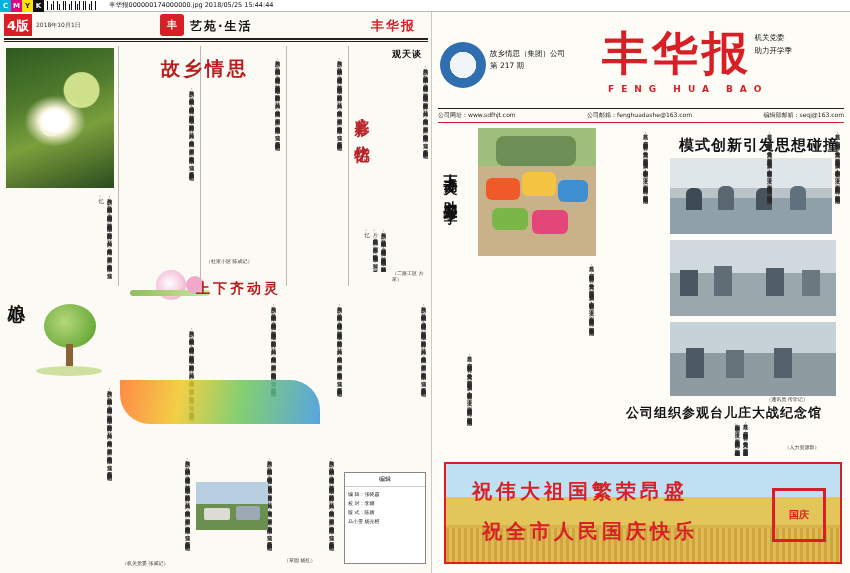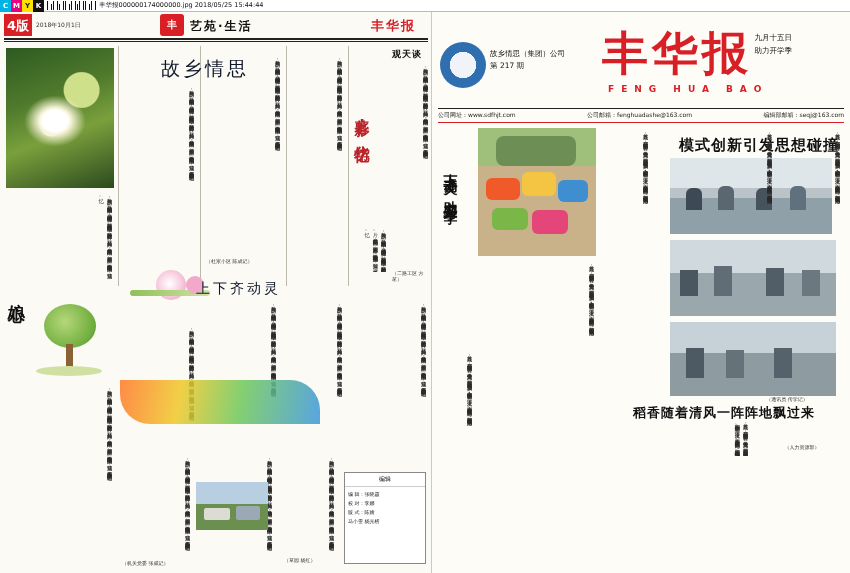--- a/index.html
+++ b/index.html
@@ -16,21 +16,21 @@
     position:absolute; left:0; top:0; width:850px; height:12px;
     background:#ffffff;
     display:flex; align-items:center;
     font-size:7px; color:#111;
     border-bottom:1px solid #bbb;
   }
   .cmyk { display:flex; height:12px; }
   .cmyk span { width:11px; height:12px; display:flex; align-items:center; justify-content:center;
     font-size:7px; font-weight:bold; color:#fff; }
   .c-c{background:#00b3e3;} .c-m{background:#e5007d;} .c-y{background:#ffe200;color:#222 !important;} .c-k{background:#111;}
-  .barcodewrap { display:flex; align-items:center; gap:2px; margin-left:3px; }
+  .barcodewrap { display:flex; align-items:center; gap:12px; margin-left:3px; }
   .barcode { display:flex; height:9px; align-items:flex-end; }
   .barcode i { display:block; width:1px; height:9px; background:#111; margin-right:1px; }
   .barcode i.w { background:transparent; }
   .barcode i.t { height:6px; }
   .printmeta { font-size:6.5px; color:#111; white-space:nowrap; letter-spacing:0; }
 
   
   .sheet {
     position:absolute; left:0; top:12px; width:850px; height:561px;
     background:#fdfcf7;
@@ -64,21 +64,21 @@
   }
   .colrule { position:absolute; width:0; border-left:1px solid #bcb8ac; }
 
   
   .photo { position:absolute; overflow:hidden; }
 
   .art-title-v {
     writing-mode:vertical-rl; text-orientation:upright;
     font-size:17px; font-weight:bold; color:#111; letter-spacing:2px;
   }
-  .art-title-h { font-size:15px; font-weight:normal; color:#0f172a; letter-spacing:3px; }
+  .art-title-h { font-size:15px; font-weight:bold; color:#b91c1c; letter-spacing:3px; }
 
   
   .r-head { position:absolute; left:0; top:0; width:418px; height:108px; }
   .r-logo { position:absolute; left:8px; top:30px; width:46px; height:46px; }
   .r-company { position:absolute; left:58px; top:36px; font-size:7.5px; color:#111; line-height:1.6; }
   .r-title { position:absolute; left:170px; top:18px; font-size:46px; font-weight:bold; color:#d81f26;
      letter-spacing:4px; line-height:1; font-family:"DejaVu Serif", serif; }
   .r-sub { position:absolute; left:176px; top:72px; font-size:9px; color:#d81f26; letter-spacing:7px; font-weight:bold;}
   .r-slog { position:absolute; right:58px; top:20px; font-size:7.5px; color:#111; line-height:1.7; }
   .r-meta { position:absolute; right:6px; top:28px; font-size:6.5px; color:#111; line-height:1.8; text-align:center; }
@@ -246,21 +246,21 @@
     <div class="r-head">
       <div class="r-logo" style="background:radial-gradient(circle at 50% 50%, #f0f4f8 0 40%, #2f6fb0 41%); border-radius:50%;">
       </div>
       <div class="r-company">
         <div>故乡情思（集团）公司</div>
         <div>第 217 期</div>
       </div>
       <div class="r-title">丰华报</div>
       <div class="r-sub">FENG HUA BAO</div>
       <div class="r-slog">
-        <div>九月十五日</div>
+        <div>机关党委</div>
         <div>助力开学季</div>
       </div>
     </div>
     <div class="r-line"></div>
     <div class="r-contact">
       <span>公司网址：www.sdfhjt.com</span>
       <span>公司邮箱：fenghuadashe@163.com</span>
       <span>编辑部邮箱：seqj@163.com</span>
     </div>
     <div class="r-line2"></div>
@@ -291,35 +291,44 @@
       <div style="position:absolute;left:16px;top:30px;width:16px;height:22px;border-radius:6px 6px 0 0;background:#3d4a55;"></div>
       <div style="position:absolute;left:48px;top:28px;width:16px;height:24px;border-radius:6px 6px 0 0;background:#5a6670;"></div>
       <div style="position:absolute;left:86px;top:30px;width:16px;height:22px;border-radius:6px 6px 0 0;background:#46525c;"></div>
       <div style="position:absolute;left:120px;top:28px;width:16px;height:24px;border-radius:6px 6px 0 0;background:#60707c;"></div>
     </div>
 
     <div class="vtext fl" style="left:224px; top:230px; width:56px; height:156px;">九月十五日，公司召开模式创新专题研讨会，各事业部负责人、营销骨干与一线班组代表共七十余人参加。会上大家围绕数字化转型、渠道下沉、客户服务体验等议题展开热烈讨论，思想的碰撞让会场气氛十分热烈。</div>
     <div class="vtext fl" style="left:286px; top:118px; width:56px; height:268px;">九月十五日，公司召开模式创新专题研讨会，各事业部负责人、营销骨干与一线班组代表共七十余人参加。会上大家围绕数字化转型、渠道下沉、客户服务体验等议题展开热烈讨论，思想的碰撞让会场气氛十分热烈。</div>
     <div class="vtext fl" style="left:348px; top:118px; width:62px; height:268px;">九月十五日，公司召开模式创新专题研讨会，各事业部负责人、营销骨干与一线班组代表共七十余人参加。会上大家围绕数字化转型、渠道下沉、客户服务体验等议题展开热烈讨论，思想的碰撞让会场气氛十分热烈。</div>
 
-    <div class="r-hl fl" style="left:172px; top:392px; width:240px; font-size:13px;">稻香随着清风一阵阵地飘过来</div>
+    <div class="r-hl fl" style="left:172px; top:392px; width:240px; font-size:13px;">公司组织参观台儿庄大战纪念馆</div>
 
     <div class="photo fl" style="left:238px; top:228px; width:166px; height:76px; background:
         linear-gradient(#cfd9de 0 44%, #9aa8ad 44% 100%);">
       <div style="position:absolute;left:10px;top:30px;width:18px;height:26px;background:#4a5760;"></div>
       <div style="position:absolute;left:44px;top:26px;width:18px;height:30px;background:#606d76;"></div>
       <div style="position:absolute;left:96px;top:28px;width:18px;height:28px;background:#515e67;"></div>
       <div style="position:absolute;left:132px;top:30px;width:18px;height:26px;background:#6b7880;"></div>
     </div>
     <div class="photo fl" style="left:238px; top:310px; width:166px; height:74px; background:
         linear-gradient(#c6d2d8 0 42%, #8e9ca2 42% 100%);">
       <div style="position:absolute;left:16px;top:26px;width:18px;height:30px;background:#4e5a63;"></div>
       <div style="position:absolute;left:56px;top:28px;width:18px;height:28px;background:#65727a;"></div>
       <div style="position:absolute;left:104px;top:26px;width:18px;height:30px;background:#55626b;"></div>
     </div>
     <div class="cap fl" style="left:300px; top:384px; width:110px;">（通讯员  传学记）</div>
     <div class="cap fl" style="left:330px; top:432px; width:80px;">（人力资源部）</div>
 
     <div class="vtext fl" style="left:176px; top:408px; width:142px; height:36px;">九月十五日，公司召开模式创新专题研讨会，各事业部负责人、营销骨干与一线班组代表共七十余人参加。会上大家围绕数字化转型、渠道下沉、客户服务体验等议题展开热烈讨论，思想的碰撞让会场气氛十分热烈。</div>
 
+    <div class="fl" style="left:12px; top:450px; width:398px; height:102px; overflow:hidden;
+        border:2px solid #d81f26;
+        background:linear-gradient(#bfe0f2 0 34%, #e3c65a 34% 62%, #d8b24a 62% 100%);">
+      <div style="position:absolute;left:0;bottom:0;width:100%;height:34px;
+        background:repeating-linear-gradient(90deg,#cfa63e 0 3px,#e0bb55 3px 6px);"></div>
+      <div style="position:absolute;left:26px;top:14px;font-size:20px;font-weight:bold;color:#d81f26;letter-spacing:4px;">祝伟大祖国繁荣昂盛</div>
+      <div style="position:absolute;left:36px;top:54px;font-size:20px;font-weight:bold;color:#d81f26;letter-spacing:4px;">祝全市人民国庆快乐</div>
+      <div class="seal" style="position:absolute;right:14px;top:24px;">国庆</div>
+    </div>
 
   </div>
 </div>
 
 </body></html>

